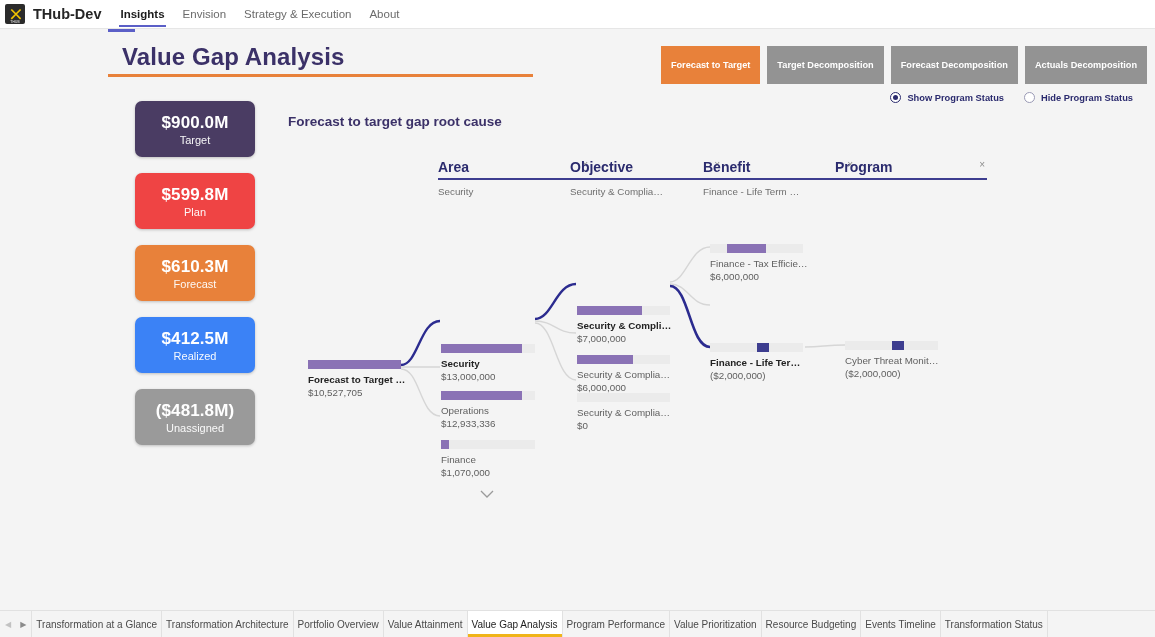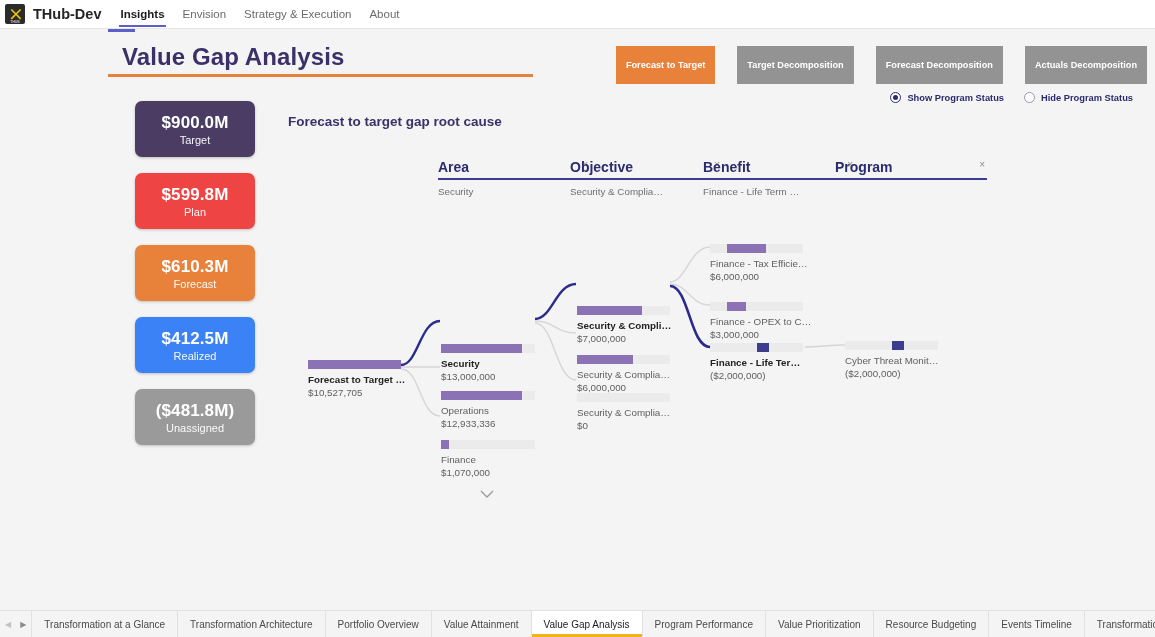--- a/index.html
+++ b/index.html
@@ -56,21 +56,21 @@
   .page-title {
     position:absolute; left:122px; top:14px;
     font-size:24px; font-weight:bold; color:#3b3168;
     letter-spacing:0.1px;
   }
   .title-rule {
     position:absolute; left:108px; top:45px; width:425px; height:3px; background:#e8813a;
   }
 
   
-  .btnbar { position:absolute; right:8px; top:17px; display:flex; gap:22px;border-radius:18px; }
+  .btnbar { position:absolute; right:8px; top:17px; display:flex; gap:7px;border-radius:18px; }
   .vbtn {
     height:38px; min-width:96px; padding:0 10px;
     background:#939393; color:#ffffff;
     font-size:9.2px; font-weight:bold;
     display:flex; align-items:center; justify-content:center;
     cursor:pointer; white-space:nowrap; text-align:center;
   }
   .vbtn.sel { background:#e8813a; }
 
   .radiobar {
@@ -136,21 +136,21 @@
   
   .tabstrip {
     position:absolute; left:0; right:0; bottom:0; height:27px;
     background:#f4f4f4; display:flex; align-items:stretch;
     border-top:1px solid #e1e1e1;
   }
   .navarrows { display:flex; align-items:center; padding:0 5px; gap:9px; }
   .arrow { font-size:8px; color:#8b8b8b; cursor:pointer; }
   .arrow.dim { color:#c2c2c2; }
   .tab {
-    display:flex; align-items:center; padding:0 12px;
+    display:flex; align-items:center; padding:0 4px;
     font-size:10px; color:#4a4a4a; background:#f4f4f4;
     border-left:1px solid #e1e1e1;
     white-space:nowrap; cursor:pointer; position:relative;
   }
   .tab:last-child { border-right:1px solid #e1e1e1; }
   .tab.active { background:#ffffff; color:#1c1c1c; }
   .tab.active:after {
     content:""; position:absolute; left:0; right:0; bottom:0; height:3px; background:#f0b419;
   }
 </style>
@@ -330,27 +330,20 @@
     <div class="nodelabel">Security &amp; Complia…</div>
     <div class="nodeval">$0</div>
   </div>
 
   <div class="nodewrap" style="left:710px; top:215px; width:93px;">
     <div class="nodebar">
       <div class="fill" style="left:18%; width:42%;"></div>
     </div>
     <div class="nodelabel">Finance - Tax Efficie…</div>
     <div class="nodeval">$6,000,000</div>
-  </div>
-  <div class="nodewrap" style="left:710px; top:273px; width:93px;">
-    <div class="nodebar">
-      <div class="fill" style="left:18%; width:21%;"></div>
-    </div>
-    <div class="nodelabel">Finance - OPEX to C…</div>
-    <div class="nodeval">$3,000,000</div>
   </div>
   <div class="nodewrap" style="left:710px; top:314px; width:93px;">
     <div class="nodebar">
       <div class="fill dark" style="left:50%; width:13%;"></div>
     </div>
     <div class="nodelabel strong">Finance - Life Ter…</div>
     <div class="nodeval">($2,000,000)</div>
   </div>
 
   <div class="nodewrap" style="left:845px; top:312px; width:93px;">

